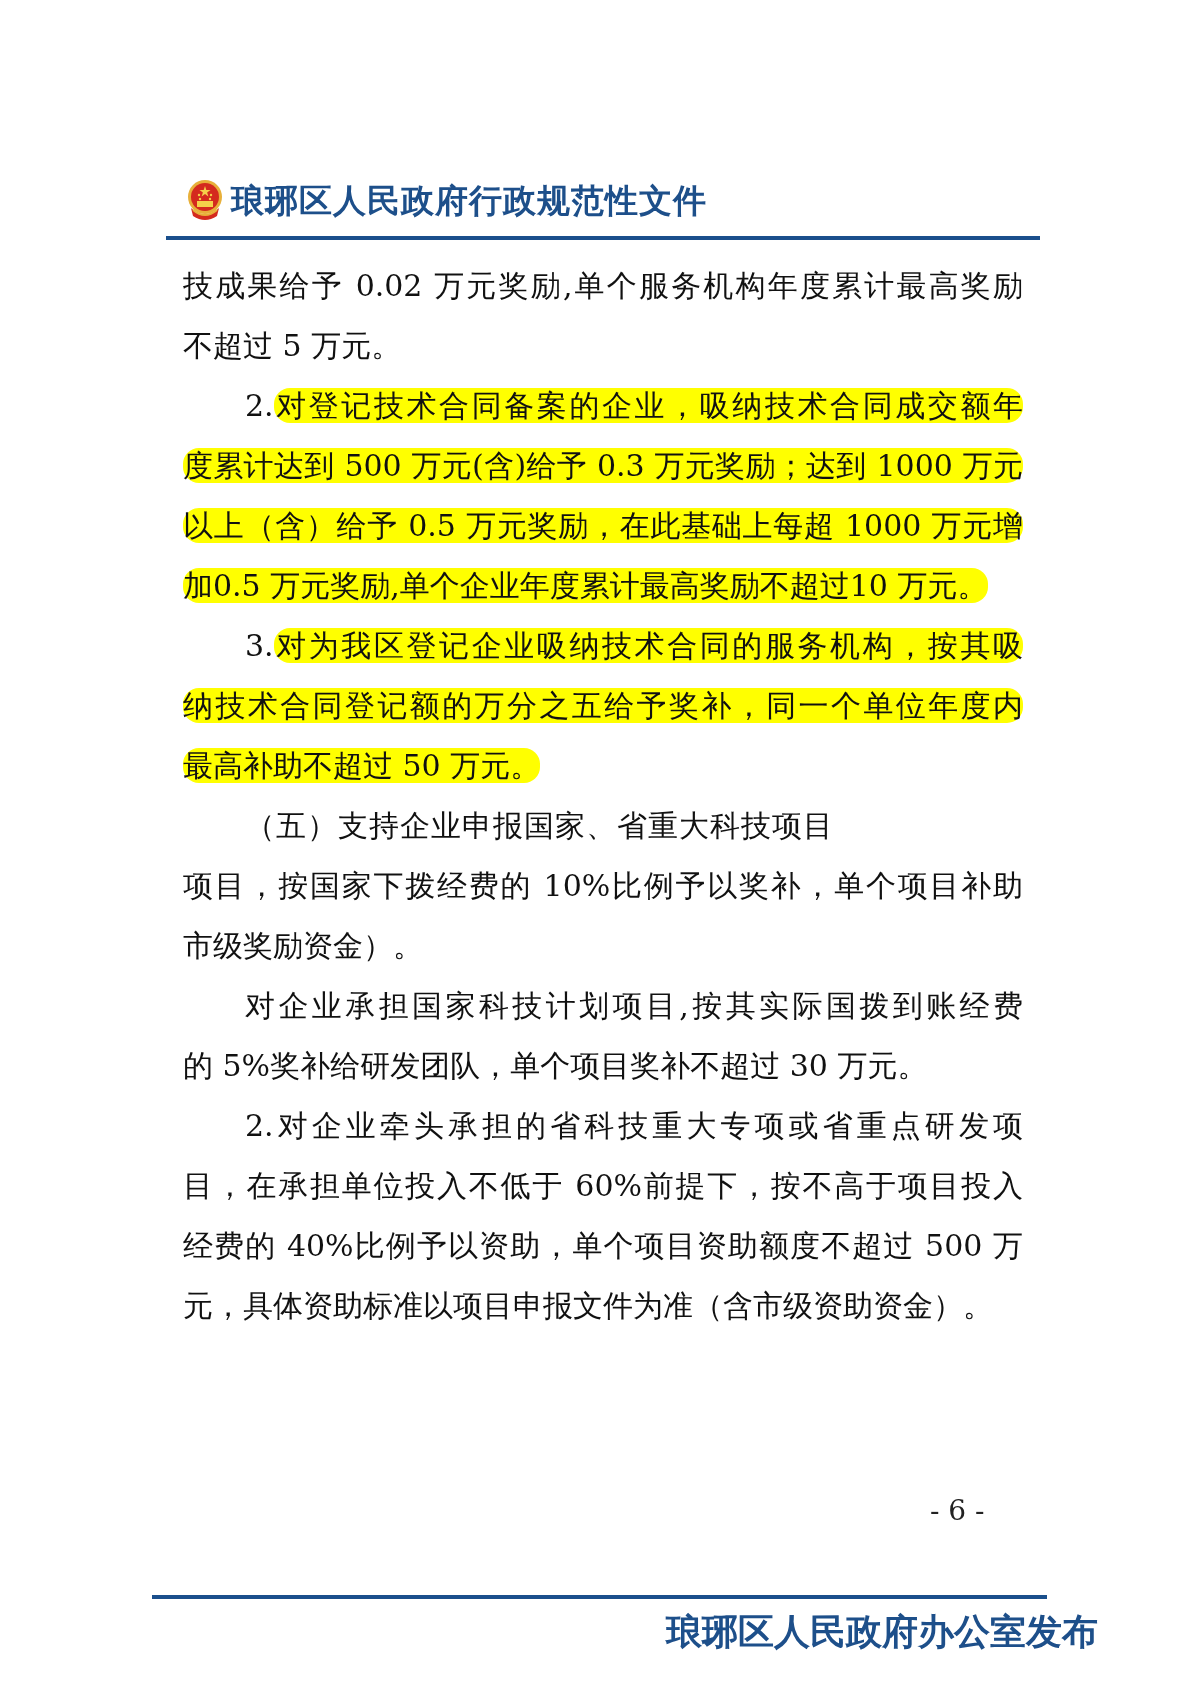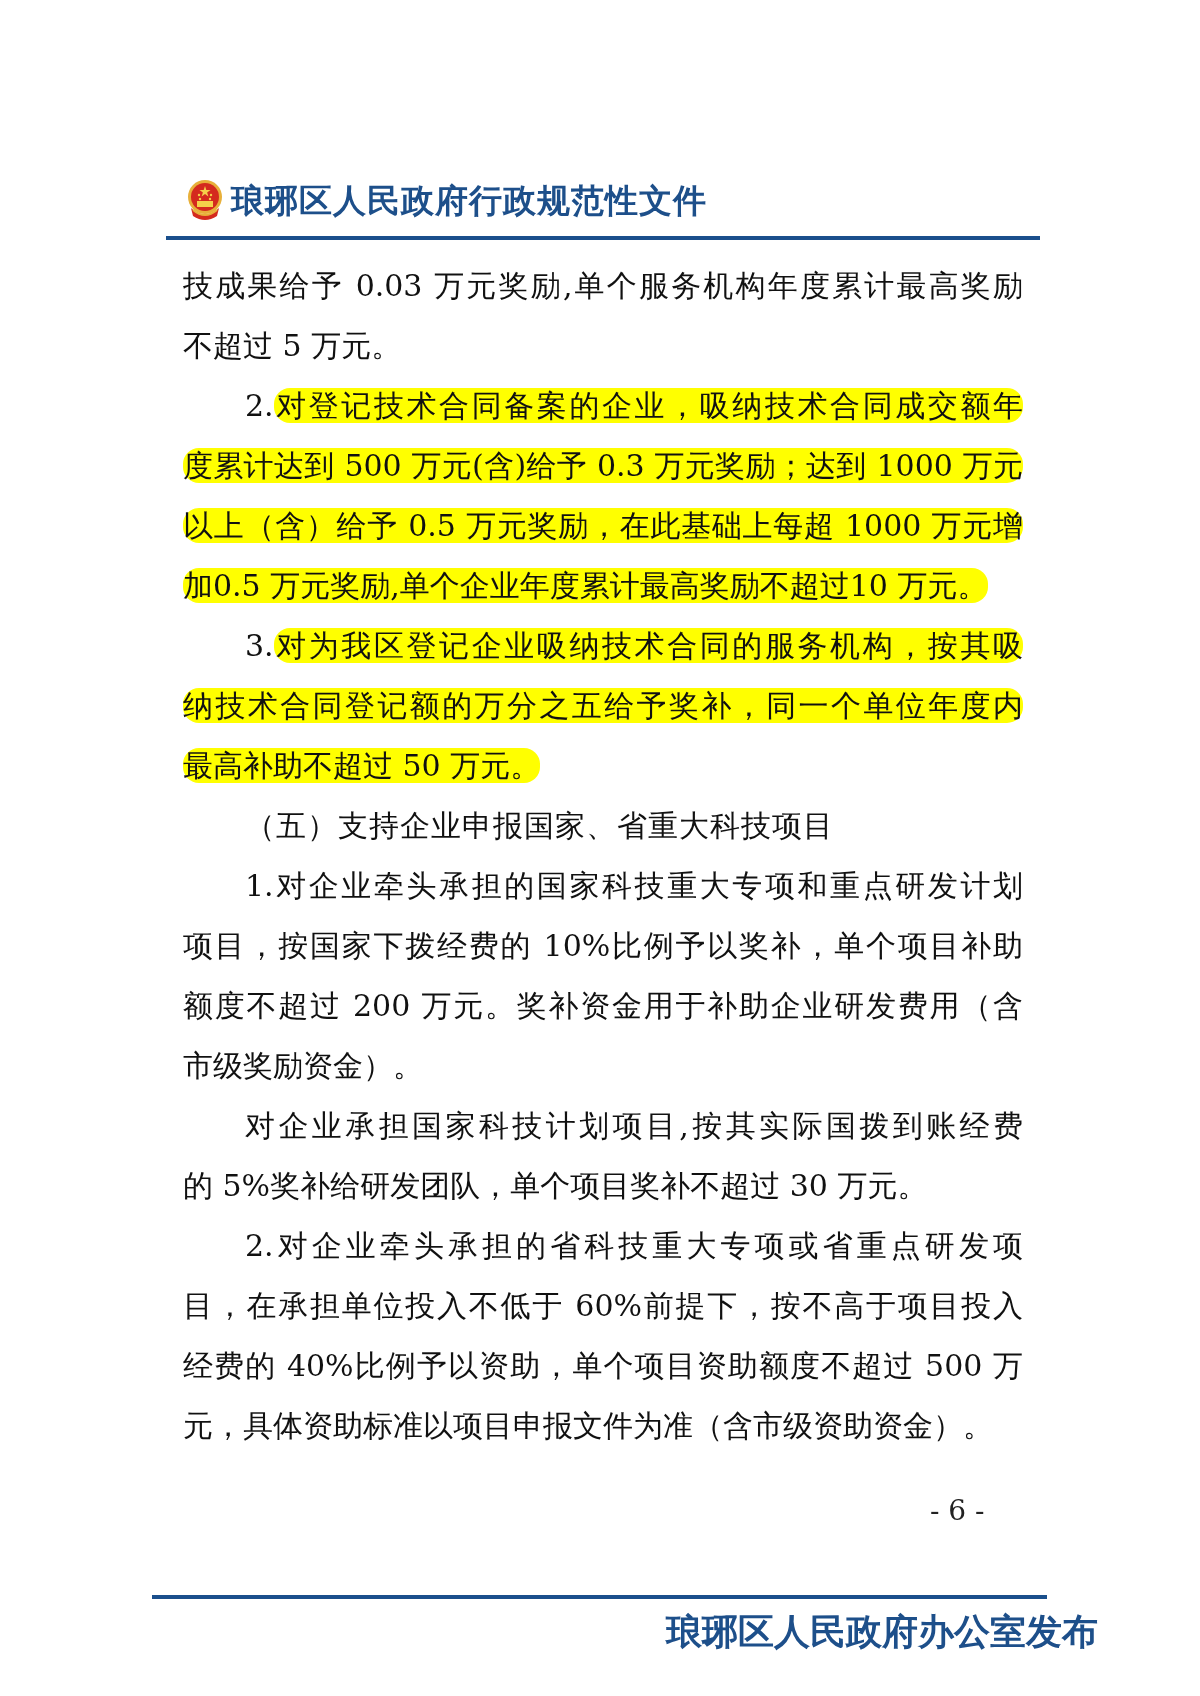--- a/index.html
+++ b/index.html
@@ -44,37 +44,35 @@
         <path d="M6 30 Q20 44 34 30 L32 38 Q20 46 8 38 Z" fill="#d42a1e"></path>
         <path d="M8 32 Q20 42 32 32" stroke="#e8b03a" stroke-width="2" fill="none"></path>
       </svg>
     </div>
     <span class="header-title">琅琊区人民政府行政规范性文件</span>
   </div>
 
   <div class="rule rule-top"></div>
 
   <div class="body-text">
-    <div class="line"><span>技成果给予 0.03 万元奖励,单个服务机构年度累计最高奖励</span></div>
+    <div class="line"><span>技成果给予 0.02 万元奖励,单个服务机构年度累计最高奖励</span></div>
     <div class="line last"><span>不超过 5 万元。</span></div>
 
     <div class="line indent"><span>2.</span><span class="hl">对登记技术合同备案的企业，吸纳技术合同成交额年</span></div>
     <div class="line"><span class="hl">度累计达到 500 万元(含)给予 0.3 万元奖励；达到 1000 万元</span></div>
     <div class="line"><span class="hl">以上（含）给予 0.5 万元奖励，在此基础上每超 1000 万元增</span></div>
     <div class="line last"><span class="hl">加0.5 万元奖励,单个企业年度累计最高奖励不超过10 万元。</span></div>
 
     <div class="line indent"><span>3.</span><span class="hl">对为我区登记企业吸纳技术合同的服务机构，按其吸</span></div>
     <div class="line"><span class="hl">纳技术合同登记额的万分之五给予奖补，同一个单位年度内</span></div>
     <div class="line last"><span class="hl">最高补助不超过 50 万元。</span></div>
 
     <div class="line last indent heading"><span>（五）支持企业申报国家、省重大科技项目</span></div>
 
-    <div class="line indent"><span>1.对企业牵头承担的国家科技重大专项和重点研发计划</span></div>
     <div class="line"><span>项目，按国家下拨经费的 10%比例予以奖补，单个项目补助</span></div>
-    <div class="line"><span>额度不超过 200 万元。奖补资金用于补助企业研发费用（含</span></div>
     <div class="line last"><span>市级奖励资金）。</span></div>
 
     <div class="line indent"><span>对企业承担国家科技计划项目,按其实际国拨到账经费</span></div>
     <div class="line last"><span>的 5%奖补给研发团队，单个项目奖补不超过 30 万元。</span></div>
 
     <div class="line indent"><span>2.对企业牵头承担的省科技重大专项或省重点研发项</span></div>
     <div class="line"><span>目，在承担单位投入不低于 60%前提下，按不高于项目投入</span></div>
     <div class="line"><span>经费的 40%比例予以资助，单个项目资助额度不超过 500 万</span></div>
     <div class="line last"><span>元，具体资助标准以项目申报文件为准（含市级资助资金）。</span></div>
   </div>

